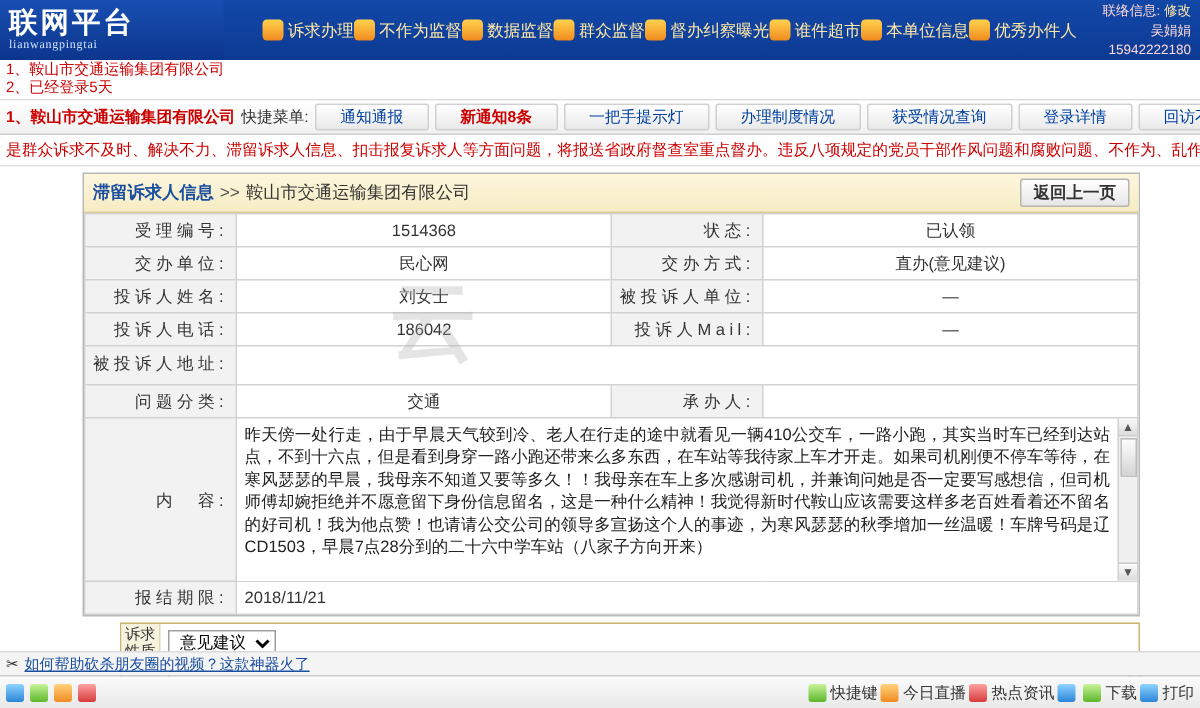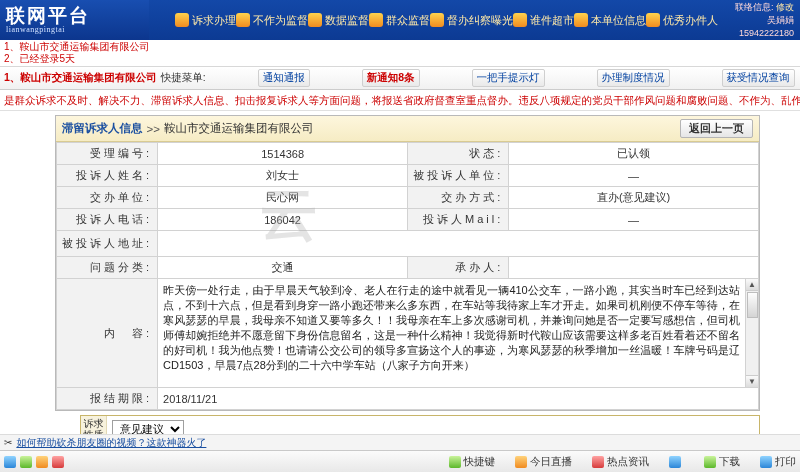--- a/index.html
+++ b/index.html
@@ -62,26 +62,25 @@
     border-bottom:1px solid #ccc;
     padding:2px 4px;
     font-size:10.5px;
     white-space:nowrap;
     overflow:hidden;
   }
   .rednav .leadin { color:#c00; font-weight:bold; }
   .rednav .lbl { color:#333; }
   .pill {
     display:inline-block;
-    padding:1px 4px;
+    padding:1px 16px;
     border:1px solid #cfcfcf;
     background:linear-gradient(#ffffff,#e9e9e9);
     color:#0040a0;
     border-radius:2px;
-    margin-left:48px;
   }
   .pill.cur { color:#c00; font-weight:bold; }
 
   
   .notice {
     background:#fff;
     color:#c00;
     font-size:10.5px;
     padding:3px 4px;
     border-bottom:1px solid #e0e0e0;
@@ -203,21 +202,21 @@
   }
 
   
   .taskbar {
     position:absolute; left:0; bottom:0; width:800px; height:22px;
     background:linear-gradient(#fbfbfb,#e8e8e8);
     border-top:1px solid #c9c9c9;
     display:flex; align-items:center;
     font-size:10.5px; color:#333;
     padding:0 4px;
-    gap:20px;
+    gap:2px;
   }
   .tb-left { display:flex; align-items:center; gap:4px; color:#1a4fa0; }
   .tb-item { display:flex; align-items:center; gap:3px; white-space:nowrap; }
   .tb-ico {
     width:12px;height:12px;border-radius:2px;
     background:linear-gradient(#8fd3ff,#2b86d8);
     display:inline-block;
   }
   .tb-ico.g { background:linear-gradient(#c9f39a,#5cb82b); }
   .tb-ico.o { background:linear-gradient(#ffd27a,#f08b20); }
@@ -323,30 +322,30 @@
 
   <table class="form">
     <tbody>
         <tr>
       <td class="lab">受理编号:</td>
       <td class="val c">1514368</td>
       <td class="lab">状态:</td>
       <td class="val c redv">已认领</td>
     </tr>
     <tr>
+      <td class="lab">交办单位:</td>
+      <td class="val c">民心网</td>
+      <td class="lab">交办方式:</td>
+      <td class="val c blue">直办(意见建议)</td>
+    </tr>
+    <tr>
       <td class="lab">投诉人姓名:</td>
       <td class="val c">刘女士</td>
       <td class="lab">被投诉人单位:</td>
       <td class="val c dash">—</td>
-    </tr>
-    <tr>
-      <td class="lab">交办单位:</td>
-      <td class="val c">民心网</td>
-      <td class="lab">交办方式:</td>
-      <td class="val c blue">直办(意见建议)</td>
     </tr>
     <tr>
       <td class="lab">投诉人电话:</td>
       <td class="val c">186042</td>
       <td class="lab">投诉人Mail:</td>
       <td class="val c dash">—</td>
     </tr>
     <tr>
       <td class="lab" style="height:26px;line-height:11px;">被投诉人地址:</td>
       <td class="val" colspan="3"></td>

